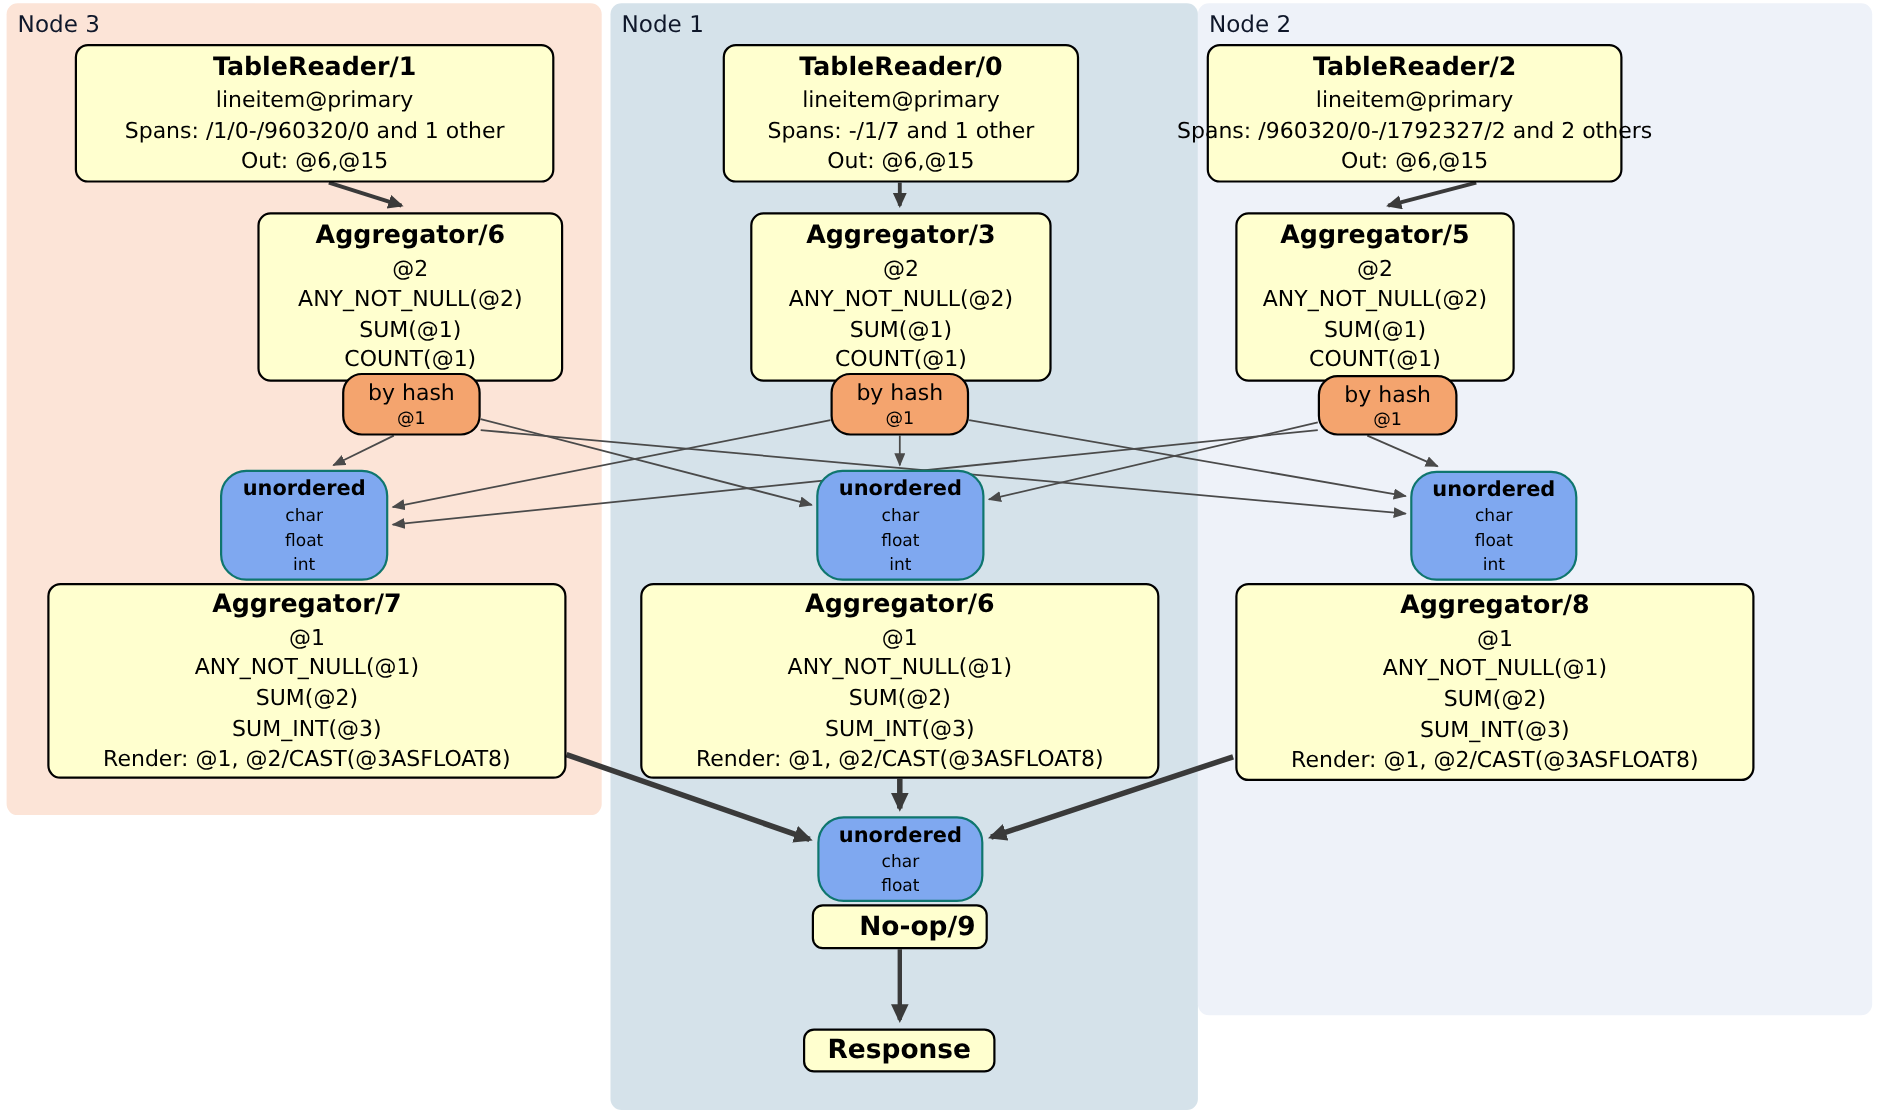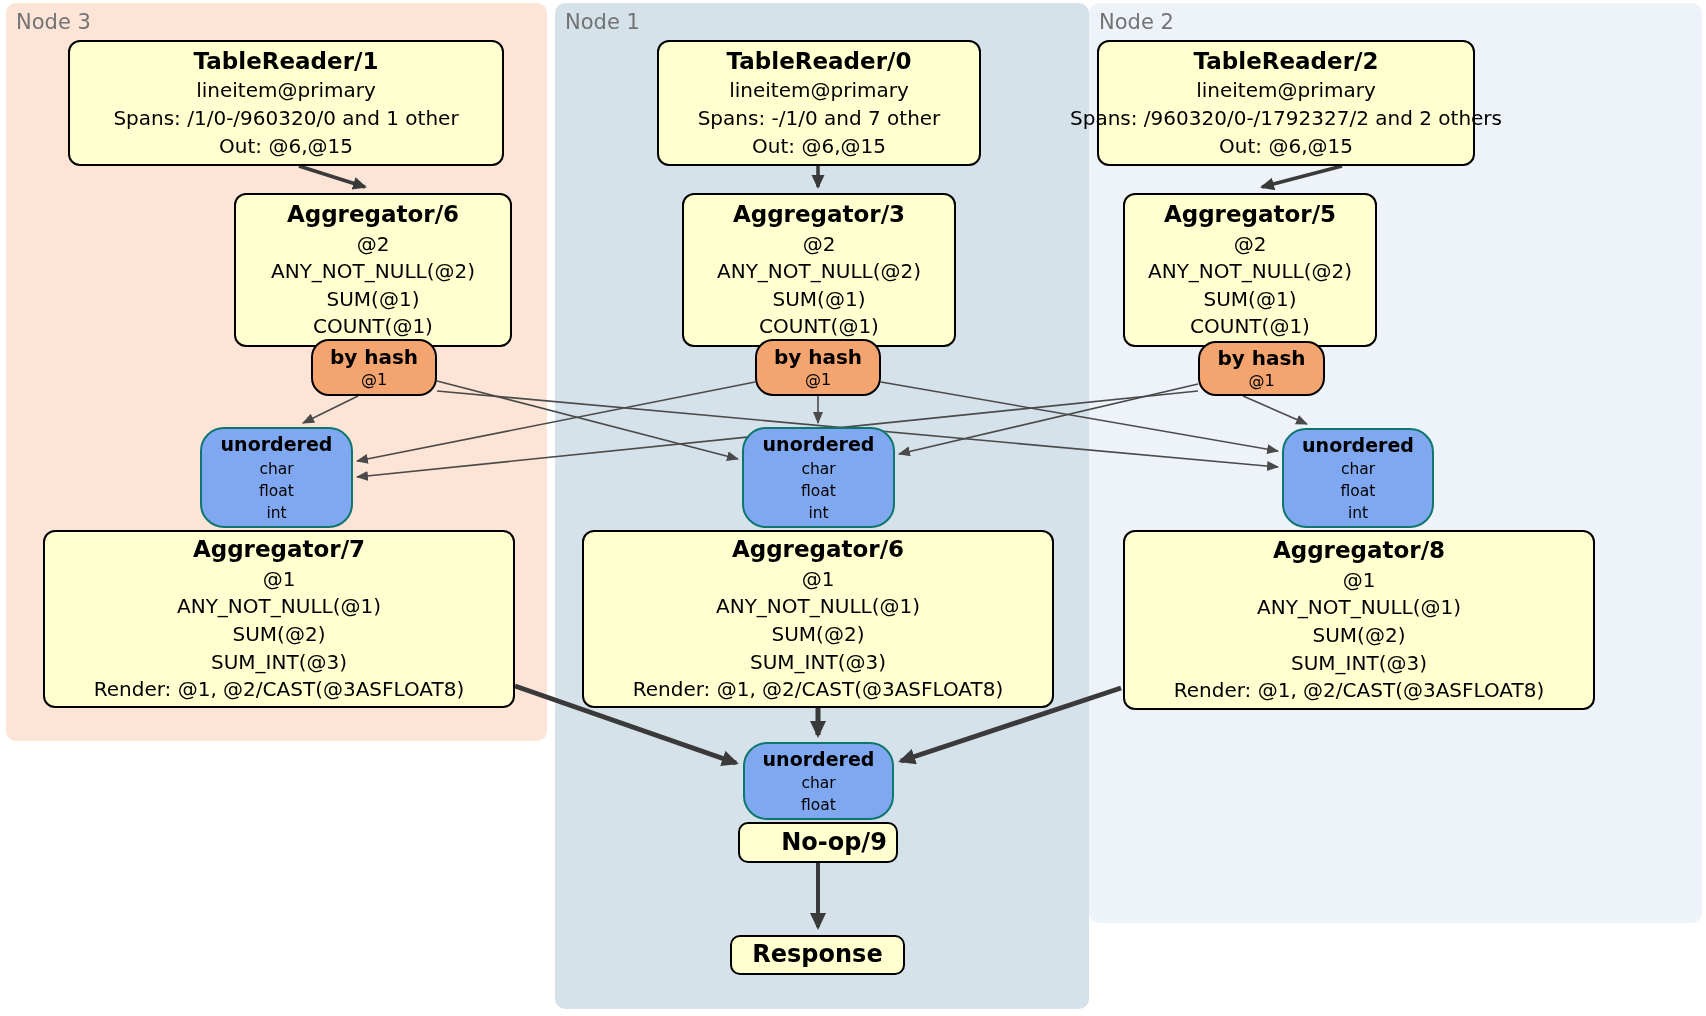--- a/index.html
+++ b/index.html
@@ -4,21 +4,21 @@
 <style>
   html,body{margin:0;padding:0;background:#ffffff;}
   .canvas{
     position:relative;width:1706px;height:1016px;background:#ffffff;
     font-family:"DejaVu Sans", sans-serif;color:#000;overflow:hidden;
   }
   .node-bg{position:absolute;border-radius:10px;z-index:0;}
   .node3{left:6px;top:3px;width:541px;height:738px;background:var(--node3-bg,#fce4d7);}
   .node1{left:555px;top:3px;width:534px;height:1006px;background:var(--node1-bg,#d5e2ea);}
   .node2{left:1089px;top:3px;width:613px;height:920px;background:var(--node2-bg,#eef2f9);}
-  .node-label{position:absolute;left:10px;top:7px;font-size:21px;color:#737373;}
+  .node-label{position:absolute;left:10px;top:7px;font-size:21px;color:#0f172a;}
   svg.edges{position:absolute;left:0;top:0;z-index:1;}
   .box{
     position:absolute;box-sizing:border-box;background:var(--processor-fill,#ffffcf);
     border:2px solid #000;border-radius:12px;z-index:2;
     display:flex;flex-direction:column;justify-content:center;align-items:center;
     text-align:center;line-height:1.38;padding:4px 8px;
   }
   .box .t{font-size:23px;font-weight:bold;white-space:nowrap;}
   .box .l{font-size:20px;white-space:nowrap;}
   .tr1{left:68px;top:40px;width:436px;height:126px;border-radius:12px;}
@@ -29,21 +29,21 @@
   .agg5{left:1123px;top:193px;width:254px;height:154px;}
   .agg7{left:43px;top:530px;width:472px;height:178px;}
   .agg6{left:582px;top:530px;width:472px;height:178px;}
   .agg8{left:1123px;top:530px;width:472px;height:180px;}
   .router{
     position:absolute;box-sizing:border-box;background:var(--router-fill,#f4a46e);
     border:2px solid #000;border-radius:18px;z-index:3;
     display:flex;flex-direction:column;justify-content:center;align-items:center;
     text-align:center;line-height:1.25;
   }
-  .router .rt-t{font-size:20px;font-weight:bold;text-align:center;}
+  .router .rt-t{font-size:20px;font-weight:normal;text-align:center;}
   .router .rt-d{font-size:16px;}
   .rt3{left:311px;top:339px;width:126px;height:57px;}
   .rt1{left:755px;top:339px;width:126px;height:57px;}
   .rt2{left:1198px;top:341px;width:127px;height:55px;}
   .sync{
     position:absolute;box-sizing:border-box;background:var(--sync-fill,#7fa8f0);
     border:2px solid #0f766e;border-radius:24px;z-index:3;
     display:flex;flex-direction:column;justify-content:center;align-items:center;
     text-align:center;line-height:1.42;
   }
@@ -138,21 +138,21 @@
     <div class="l">@1</div>
     <div class="l">ANY_NOT_NULL(@1)</div>
     <div class="l">SUM(@2)</div>
     <div class="l">SUM_INT(@3)</div>
     <div class="l">Render: @1, @2/CAST(@3ASFLOAT8)</div>
   </div>
 
   <div class="box tr0">
     <div class="t">TableReader/0</div>
     <div class="l">lineitem@primary</div>
-    <div class="l">Spans: -/1/0 and 7 other</div>
+    <div class="l">Spans: -/1/7 and 1 other</div>
     <div class="l">Out: @6,@15</div>
   </div>
   <div class="box agg3">
     <div class="t">Aggregator/3</div>
     <div class="l">@2</div>
     <div class="l">ANY_NOT_NULL(@2)</div>
     <div class="l">SUM(@1)</div>
     <div class="l">COUNT(@1)</div>
   </div>
   <div class="router rt1">

